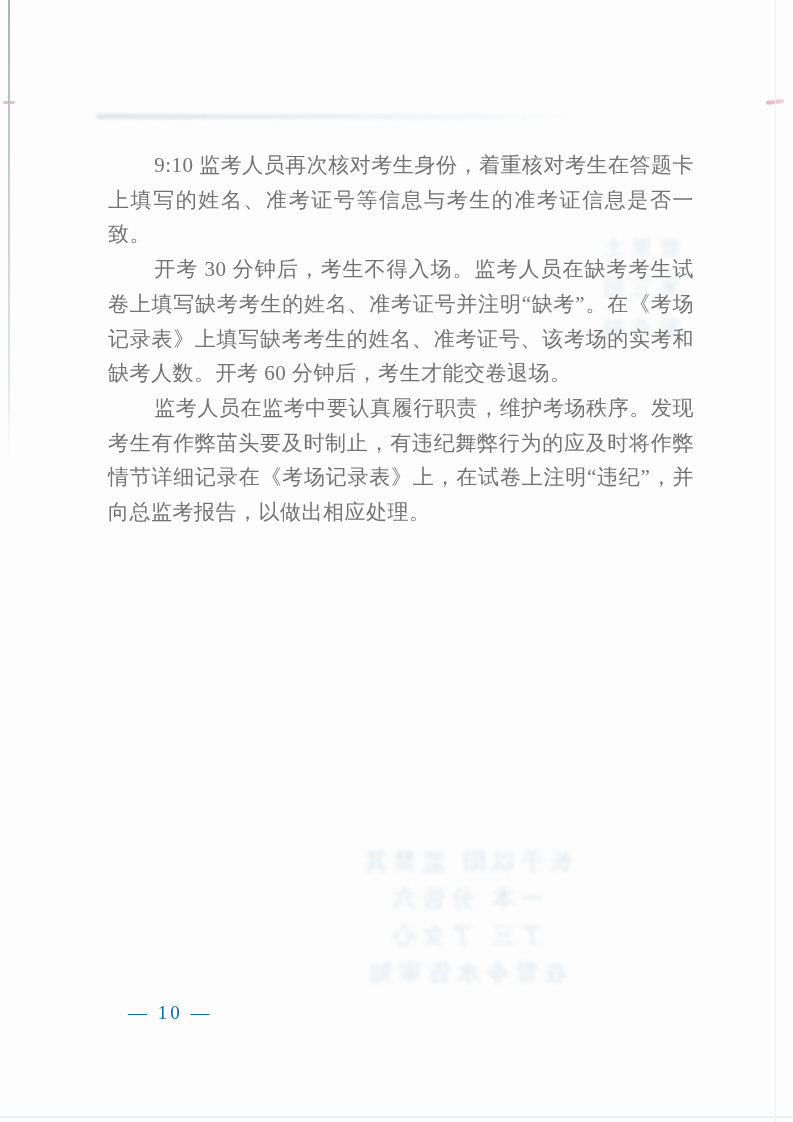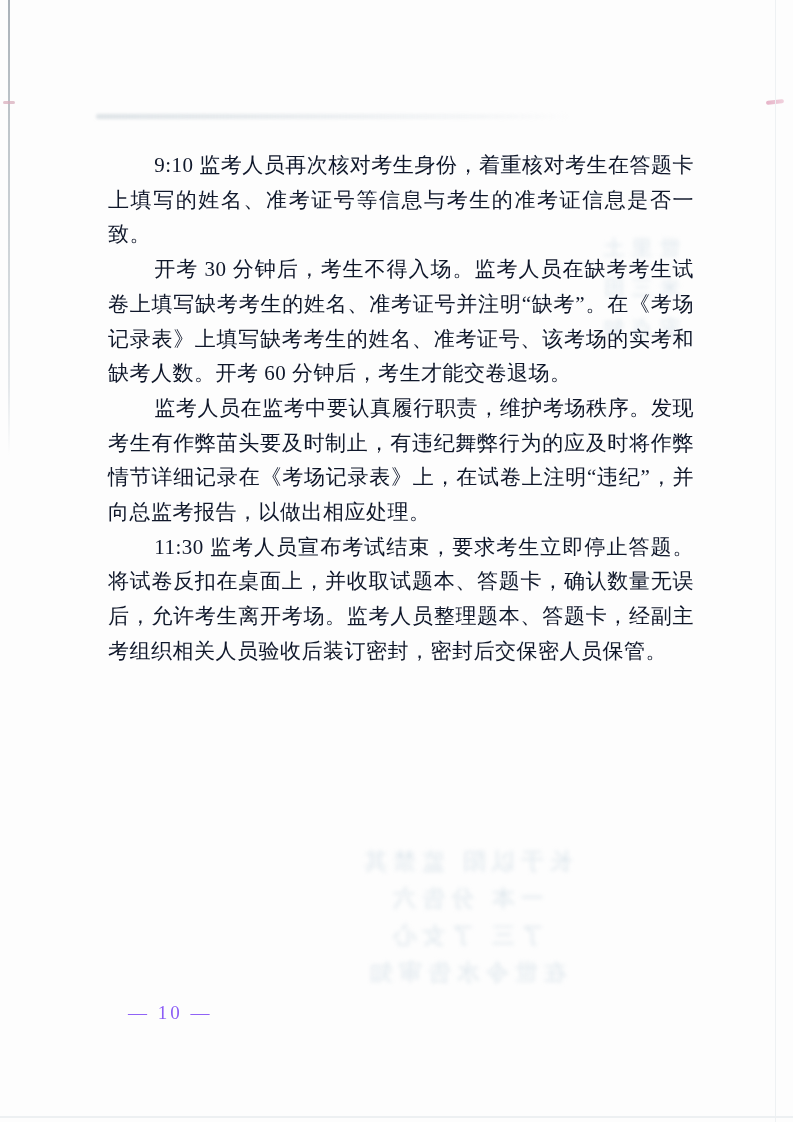--- a/index.html
+++ b/index.html
@@ -19,38 +19,38 @@
     inset: 0;
     background: #fdfdfd;
   }
 
   
   .content {
     position: absolute;
     left: 108px;
     top: 148px;
     width: 586px;
-    color: #0f172a;
+    color: #737373;
     font-size: 21px;
     line-height: 34.7px;
     text-align: justify;
     letter-spacing: 0.5px;
   }
   .content p {
     margin: 0;
     text-indent: 2.2em;
   }
 
   
   .page-number {
     position: absolute;
     left: 128px;
     top: 1002px;
     font-size: 19px;
-    color: #8b5cf6;
+    color: #0369a1;
     letter-spacing: 3px;
     white-space: nowrap;
   }
 
   
   .scan-line-left {
     position: absolute;
     left: 8px;
     top: 0;
     width: 2px;
@@ -155,18 +155,17 @@
     <div>长于以阳 监禁其</div>
     <div>一本 分告六</div>
     <div>了三 了女心</div>
     <div>在世令水告审知</div>
   </div>
 
   <div class="content">
     <p>9:10 监考人员再次核对考生身份，着重核对考生在答题卡上填写的姓名、准考证号等信息与考生的准考证信息是否一致。</p>
     <p>开考 30 分钟后，考生不得入场。监考人员在缺考考生试卷上填写缺考考生的姓名、准考证号并注明“缺考”。在《考场记录表》上填写缺考考生的姓名、准考证号、该考场的实考和缺考人数。开考 60 分钟后，考生才能交卷退场。</p>
     <p>监考人员在监考中要认真履行职责，维护考场秩序。发现考生有作弊苗头要及时制止，有违纪舞弊行为的应及时将作弊情节详细记录在《考场记录表》上，在试卷上注明“违纪”，并向总监考报告，以做出相应处理。</p>
-    <p>11:30 监考人员宣布考试结束，要求考生立即停止答题。将试卷反扣在桌面上，并收取试题本、答题卡，确认数量无误后，允许考生离开考场。监考人员整理题本、答题卡，经副主考组织相关人员验收后装订密封，密封后交保密人员保管。</p>
   </div>
 
   <div class="page-number">— 10 —</div>
 
 </div>
 
 </body></html>

